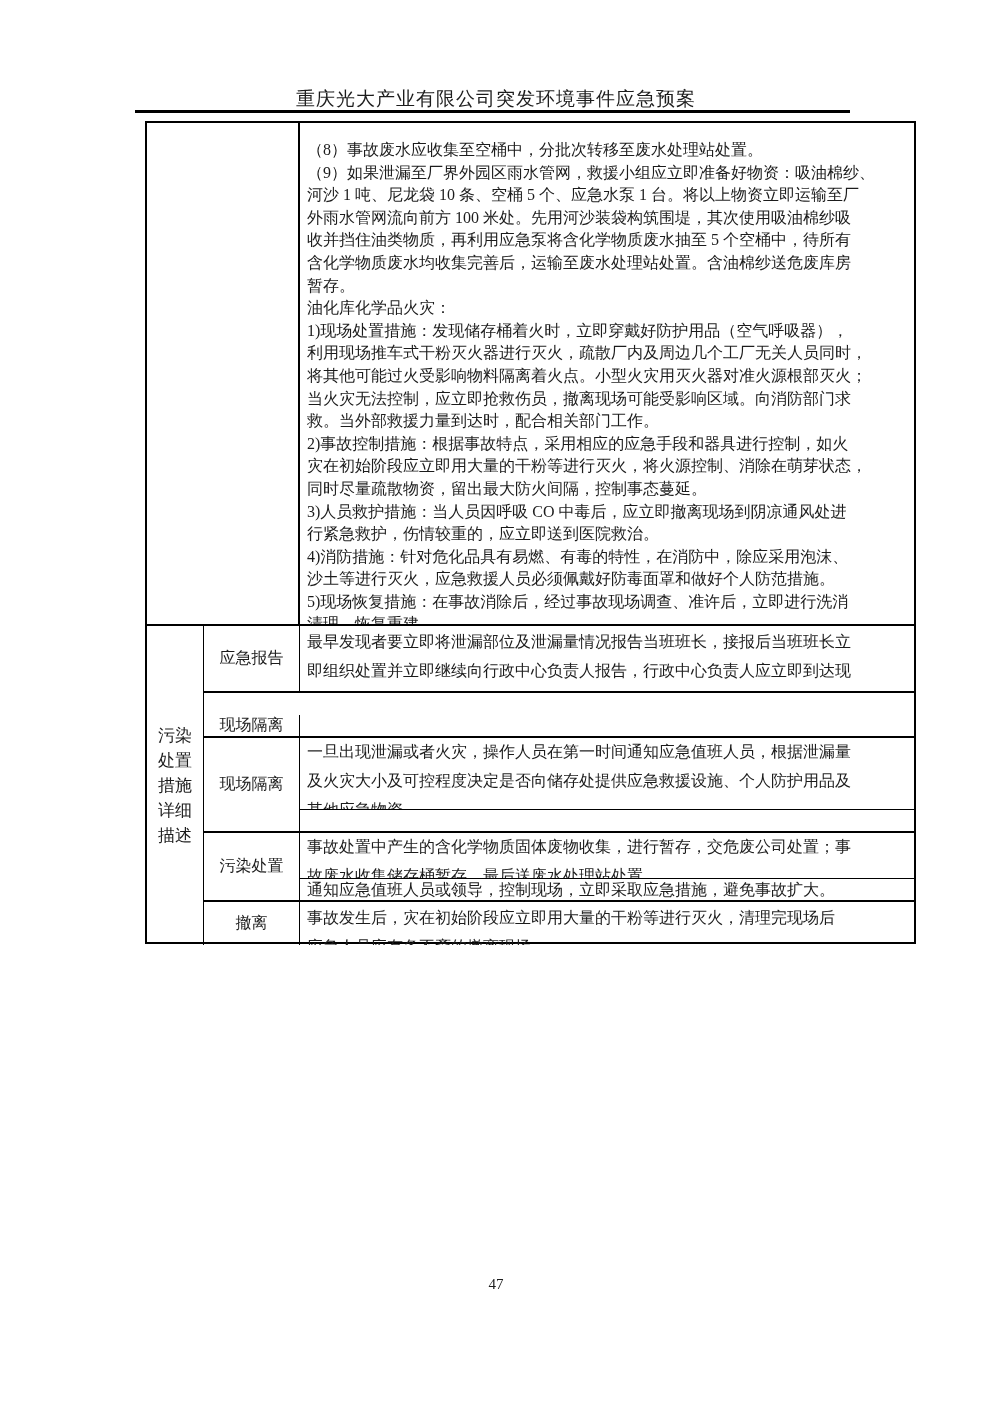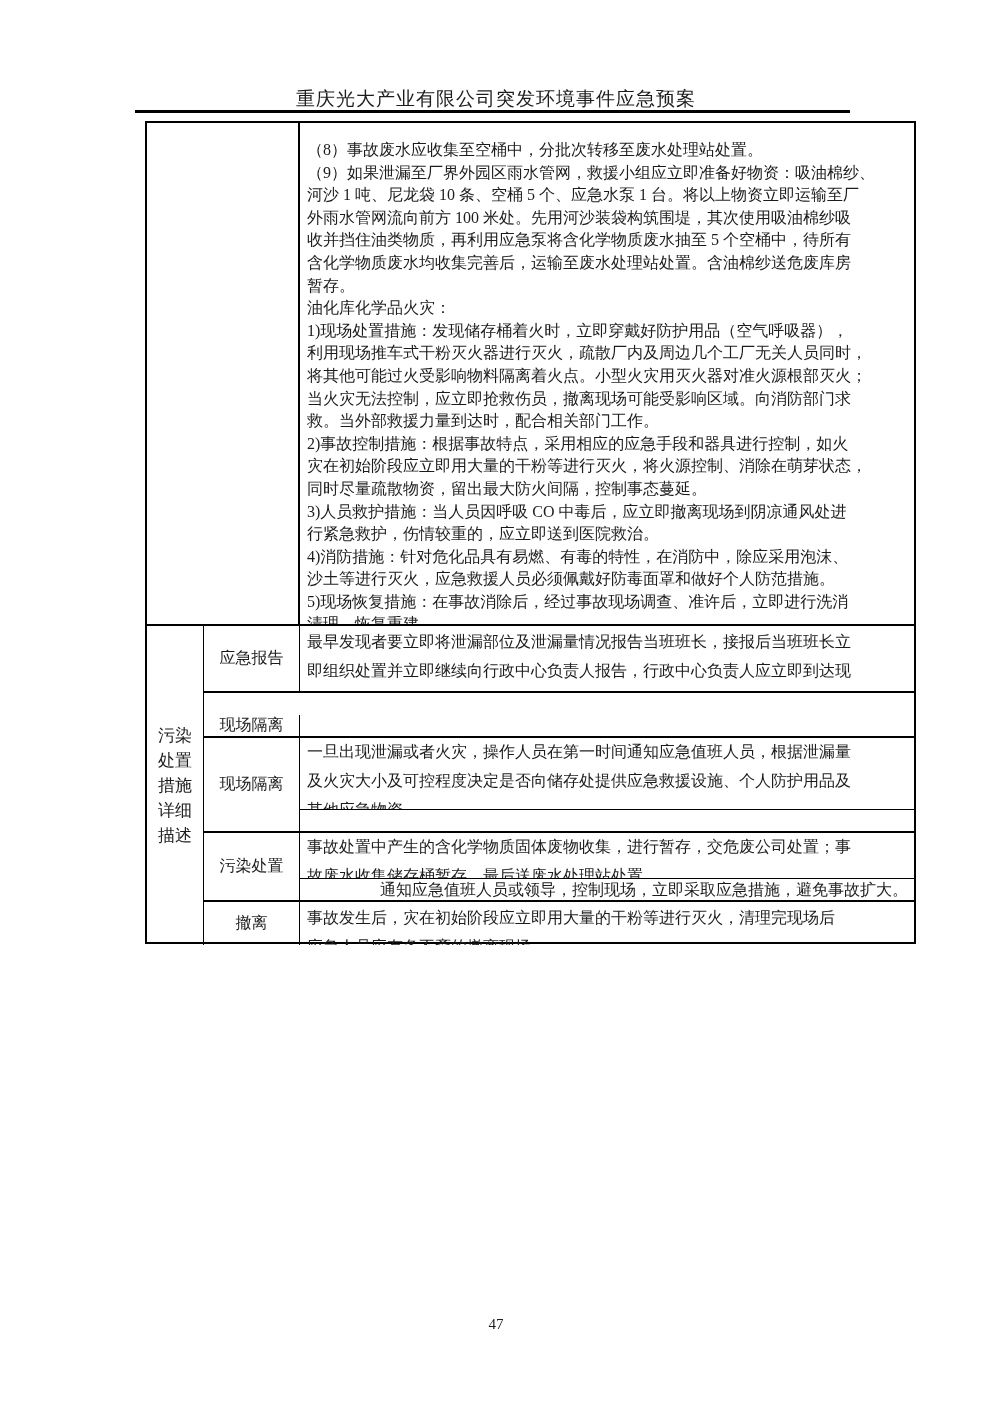--- a/index.html
+++ b/index.html
@@ -106,26 +106,26 @@
     box-sizing: border-box;
   }
   .sub-top { border-bottom: 1px solid #000000; font-family: Liberation Mono, monospace; }
   .h-report   { height: 65px; }
   .h-isolate  { height: 45px; align-items: flex-end; }
   .h-risk     { height: 95px; }
   .h-risk-a   { height: 72px; }
   .h-risk-b   { height: 23px; line-height: 21px; }
   .h-pollute  { height: 69px; }
   .h-pollute-a{ height: 47px; }
-  .h-pollute-b{ height: 22px; line-height: 20px; text-align: right; }
+  .h-pollute-b{ height: 22px; line-height: 20px; }
   .h-evac     { height: 45px; }
   .tight { font-size: 15.5px; }
   .page-number {
     position: absolute;
-    top: 1316px;
+    top: 1276px;
     left: 0;
     width: 100%;
     text-align: center;
     font-size: 15px;
   }
 </style>
 </head>
 <body>
 
 <div class="page">

